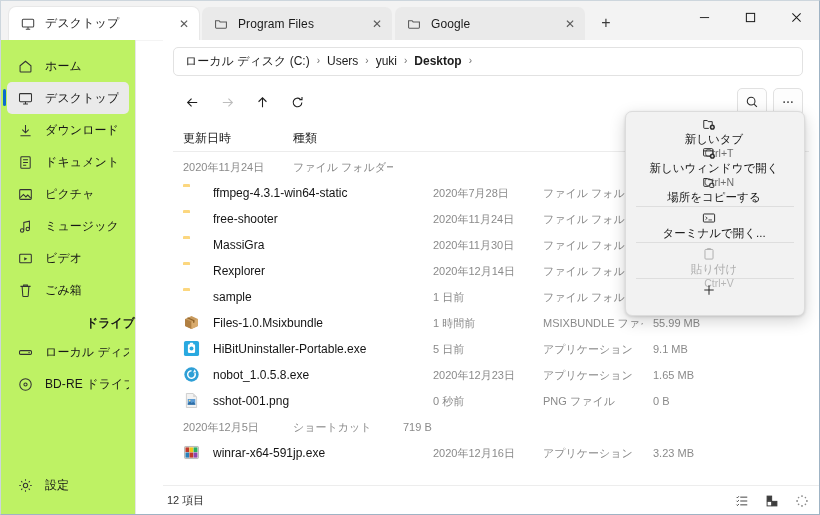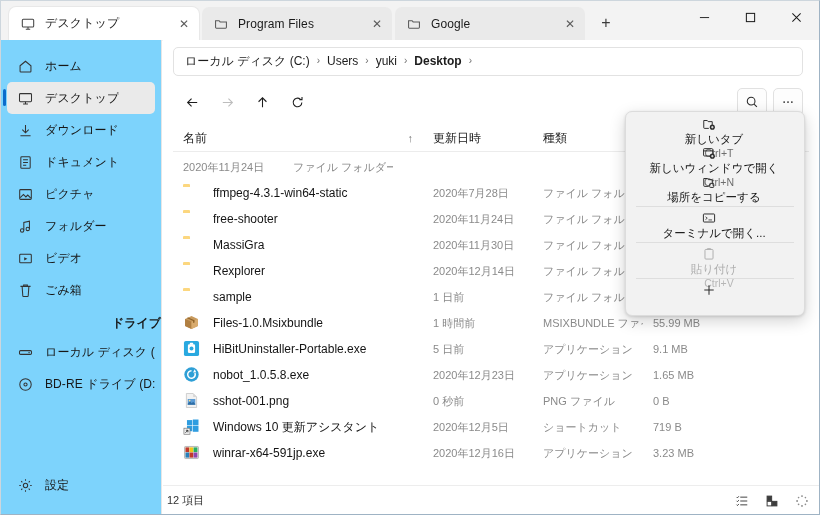--- a/index.html
+++ b/index.html
@@ -75,22 +75,22 @@
   }
   .wcbtn {
     width: 46px; height: 32px;
     display: flex; align-items: center; justify-content: center;
     color: #1b1b1b;
   }
 
   
   .sidebar {
     position: absolute; left: 0; top: 39px;
-    width: 161px; height: 475px;
-    background: #7dd3fc;
+    width: 135px; height: 475px;
+    background: #bef264;
     border-right: 1px solid #e6e6e6;
     padding-top: 10px;
   }
   .nav-item {
     position: relative;
     height: 32px; margin: 0 6px;
     display: flex; align-items: center;
     border-radius: 5px;
     padding-left: 10px;
     cursor: default;
@@ -388,21 +388,21 @@
     </div>
 
     <div class="nav-item">
       <span class="nav-ico">
         <svg width="15" height="15" viewBox="0 0 16 16" fill="none" stroke="#333" stroke-width="1.1">
           <path d="M6.2 12V3.6l6-1.2v8.2"></path>
             <circle cx="4.4" cy="12.2" r="1.8"></circle>
             <circle cx="10.4" cy="10.6" r="1.8"></circle>
         </svg>
       </span>
-      <span class="nav-label">フォルダー</span>
+      <span class="nav-label">ミュージック</span>
     </div>
 
     <div class="nav-item">
       <span class="nav-ico">
         <svg width="15" height="15" viewBox="0 0 16 16" fill="none" stroke="#333" stroke-width="1.1">
           <rect x="1.8" y="3.4" width="12.4" height="9.2" rx="1"></rect>
             <path d="M6.6 6.6l3.4 1.8-3.4 1.8z" fill="#333" stroke="none"></path>
         </svg>
       </span>
       <span class="nav-label">ビデオ</span>
@@ -499,24 +499,20 @@
       <div class="tbtn-box">
         <svg width="14" height="14" viewBox="0 0 16 16" fill="#2b2b2b">
             <circle cx="3.6" cy="8" r="1"></circle>
             <circle cx="8" cy="8" r="1"></circle>
             <circle cx="12.4" cy="8" r="1"></circle>
           </svg>
       </div>
     </div>
 
     <div class="colhead">
-      <div class="ch c-name">
-        <span>名前</span>
-        <span class="sortarrow">↑</span>
-      </div>
       <div class="ch c-date">
         <span>更新日時</span>
       </div>
       <div class="ch c-type">
         <span>種類</span>
       </div>
       <div class="ch c-size">
         <span></span>
       </div>
     </div>
@@ -641,33 +637,20 @@
             </svg>
           </span>
           <span>sshot-001.png</span>
         </div>
         <div class="cell meta c-date">0 秒前</div>
         <div class="cell meta c-type">PNG ファイル</div>
         <div class="cell meta c-size">0 B</div>
       </div>
 
       <div class="row">
-        <div class="cell name c-name">
-          <span class="fico">
-            <svg width="17" height="17" viewBox="0 0 18 18">
-              <rect x="4.2" y="2.2" width="5.6" height="5.6" fill="#2f9de0"></rect>
-              <rect x="10.4" y="1.6" width="6" height="6.2" fill="#2f9de0"></rect>
-              <rect x="4.2" y="8.4" width="5.6" height="5.6" fill="#2f9de0"></rect>
-              <rect x="10.4" y="8.4" width="6" height="6.2" fill="#2f9de0"></rect>
-              <rect x="1" y="10.8" width="6.4" height="6.4" fill="#f4f4f4" stroke="#6d6d6d" stroke-width=".7"></rect>
-              <path d="M2.6 15.6l2.6-2.6M5.2 13v2.2M5.2 13H3" stroke="#222" stroke-width=".9" fill="none"></path>
-            </svg>
-          </span>
-          <span>Windows 10 更新アシスタント</span>
-        </div>
         <div class="cell meta c-date">2020年12月5日</div>
         <div class="cell meta c-type">ショートカット</div>
         <div class="cell meta c-size">719 B</div>
       </div>
 
       <div class="row">
         <div class="cell name c-name">
           <span class="fico">
             <svg width="17" height="17" viewBox="0 0 18 18">
               <rect x="1.6" y="2.6" width="14.8" height="12.8" rx="1" fill="#f0f0ea" stroke="#8a8a8a" stroke-width=".6"></rect>

